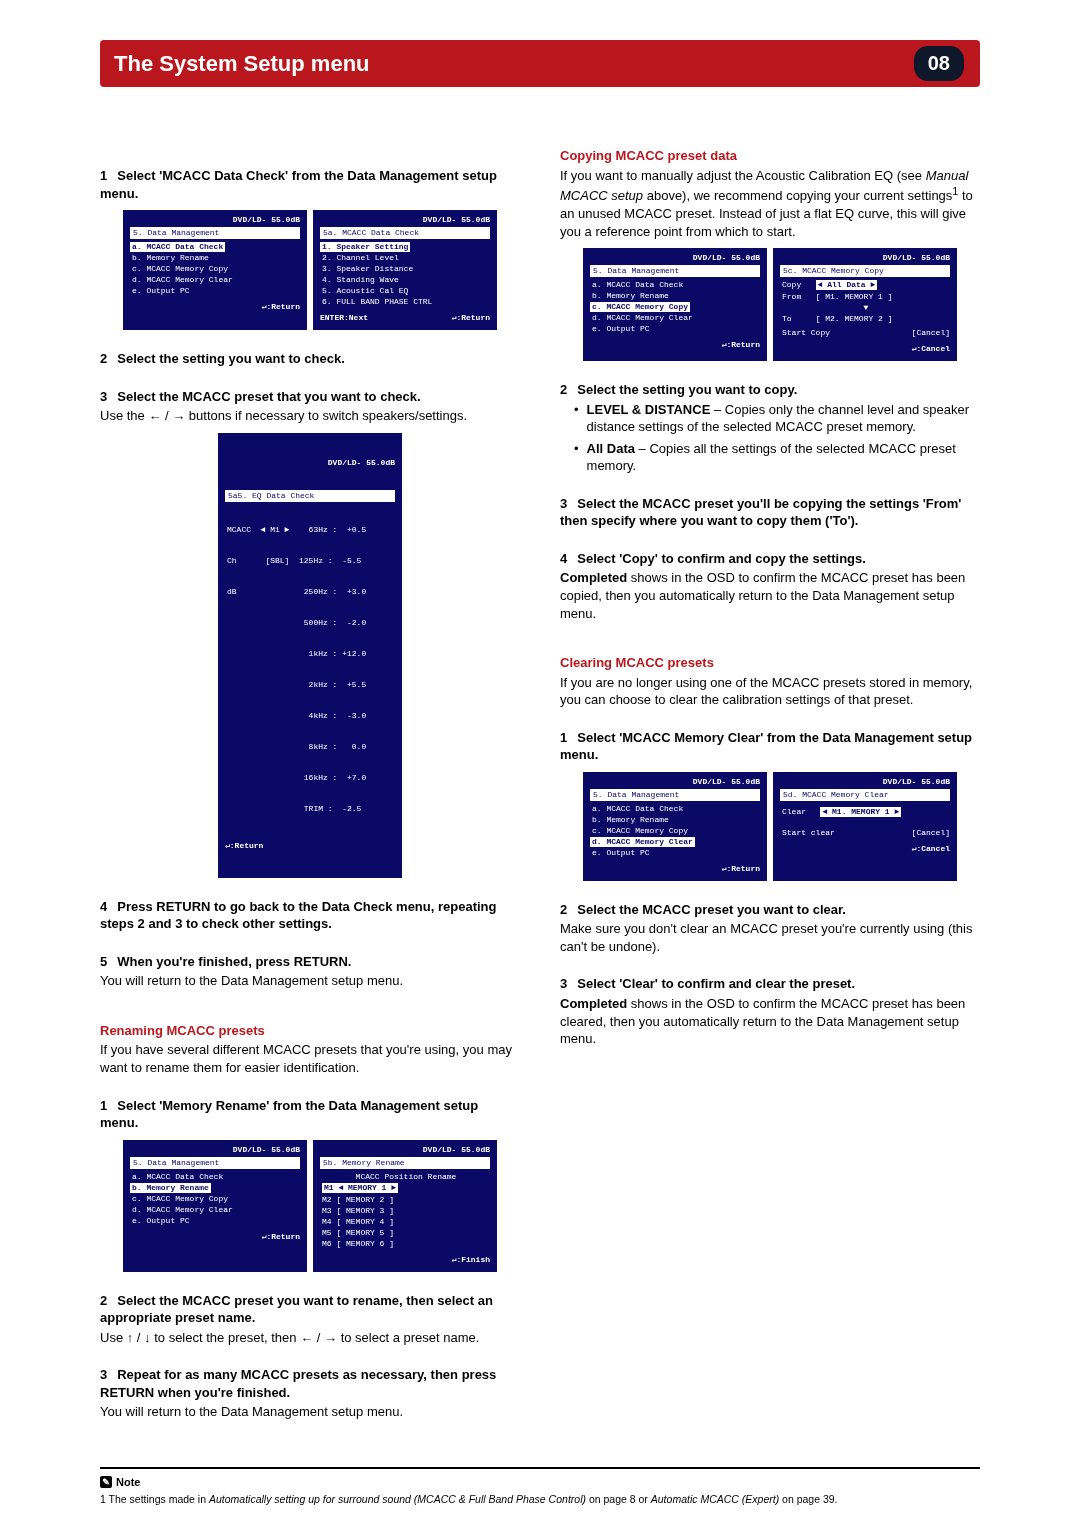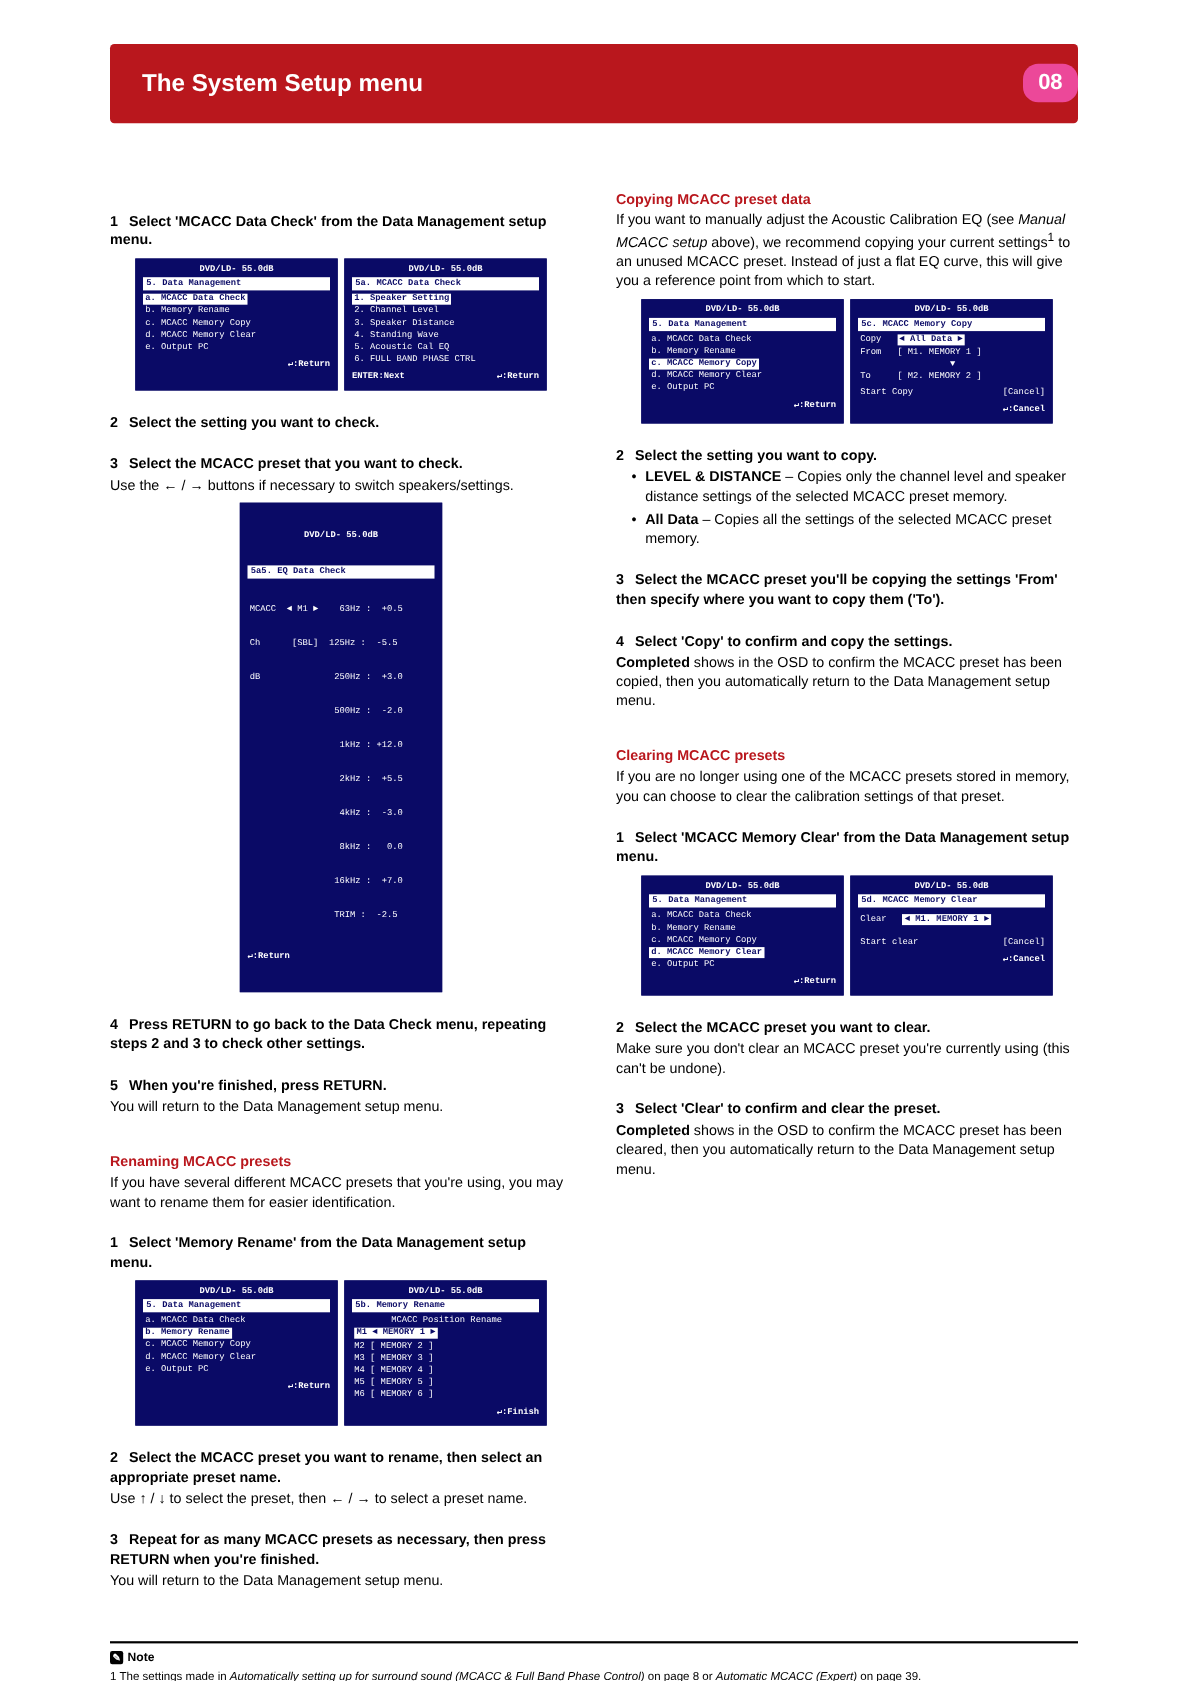--- a/index.html
+++ b/index.html
@@ -19,32 +19,32 @@
     background: #b9171d;
     color: #fff;
     display: flex;
     justify-content: space-between;
     align-items: center;
     padding: 6px 0 6px 14px;
     border-radius: 4px;
     margin-bottom: 60px;
   }
   .title-bar h1 {
-    margin: 15px;
+    margin: 0;
     font-size: 22px;
     font-weight: bold;
   }
   .chapter-badge {
-    background: #ec4899;
+    background: #0f172a;
     color: #fff;
     font-size: 20px;
     font-weight: bold;
     border-radius: 14px;
     padding: 4px 14px;
-    margin-right: 0;
+    margin-right: 16px;
   }
   .columns {
     display: flex;
     gap: 40px;
   }
   .col {
     flex: 1;
     min-width: 0;
   }
   .step {
@@ -81,30 +81,30 @@
     color: #fff;
     font-family: "Courier New", monospace;
     font-size: 8px;
     width: 170px;
     padding: 4px 6px 6px 6px;
     border: 1px solid #0a0a66;
     line-height: 1.25;
   }
   .osd .hdr {
     display: flex;
-    justify-content: center;
+    justify-content: flex-end;
     font-weight: bold;
     margin-bottom: 2px;
   }
   .osd .titleline {
     background: #fff;
     color: #0a0a66;
     padding: 1px 3px;
     margin-bottom: 3px;
-    font-weight: bold;
+    font-weight: normal;
   }
   .osd .sel {
     background: #fff;
     color: #0a0a66;
     padding: 0 2px;
     font-weight: bold;
     display: inline-block;
     margin-bottom: 1px;
   }
   .osd .row { margin: 0 0 1px 2px; }

